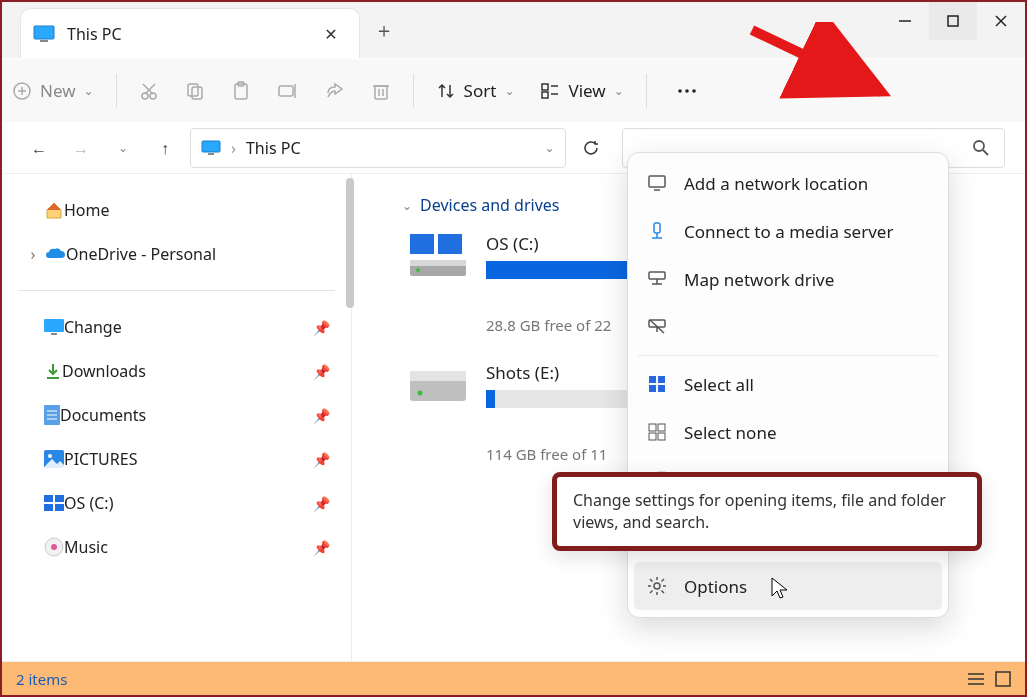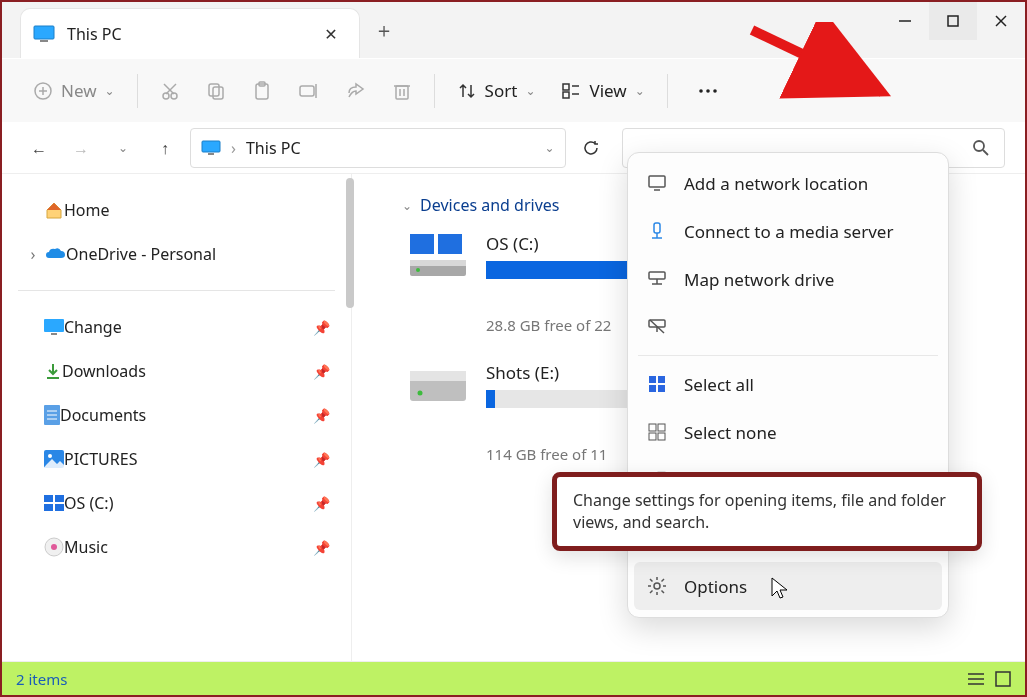--- a/index.html
+++ b/index.html
@@ -7,21 +7,21 @@
   body { width:1027px; height:697px; background:#f5f5f5; border:2px solid #8a1e22; position:relative; overflow:hidden; }
 
   .titlebar { height:56px; display:flex; align-items:flex-start; background:#f3f3f3; position:relative; }
   .tab { margin:6px 0 0 18px; height:50px; background:#fff; border:1px solid #e5e5e5; border-bottom:none; border-radius:10px 10px 0 0; display:flex; align-items:center; padding:0 16px 0 12px; gap:12px; min-width:340px; }
   .tab-title { font-size:16px; color:#222; }
   .tab-close { width:24px; height:24px; display:flex; align-items:center; justify-content:center; color:#333; margin-left:auto; font-size:16px; }
   .tab-add { width:48px; height:48px; display:flex; align-items:center; justify-content:center; color:#555; font-size:20px; margin-top:4px; }
   .win-controls { position:absolute; right:0; top:0; display:flex; }
   .win-btn { width:48px; height:38px; display:flex; align-items:center; justify-content:center; color:#222; }
 
-  .toolbar { height:64px; background:#f8f8f8; border-top:1px solid #fff; display:flex; align-items:center; gap:6px; padding:0 21px; }
+  .toolbar { height:64px; background:#f8f8f8; border-top:1px solid #fff; display:flex; align-items:center; gap:6px; padding:0 0; }
   .tbtn { height:40px; min-width:40px; display:flex; align-items:center; justify-content:center; gap:8px; color:#777; border-radius:4px; padding:0 10px; }
   .tbtn.textual { color:#222; font-size:17px; }
   .divider { width:1px; height:34px; background:#ddd; margin:0 6px; }
   .chev { font-size:12px; color:#888; }
 
   .navrow { height:52px; background:#fff; display:flex; align-items:center; gap:8px; padding:0 20px; border-bottom:1px solid #eee; }
   .nbtn { width:34px; height:34px; display:flex; align-items:center; justify-content:center; color:#444; }
   .addrbar { flex:1; height:40px; border:1px solid #ddd; border-radius:4px; display:flex; align-items:center; padding:0 10px; gap:10px; max-width:380px; }
   .addrtext { font-size:16px; color:#222; }
   .searchbox { flex:1; height:40px; border:1px solid #ddd; border-radius:4px; display:flex; align-items:center; justify-content:flex-end; padding:0 14px; margin-left:6px; }
@@ -44,21 +44,21 @@
   .drive-sub { color:#777; font-size:15px;margin-top:36px; }
 
   .menu { position:absolute; top:150px; left:625px; width:322px; background:#fdfdfd; border:1px solid #ddd; border-radius:12px; box-shadow:0 10px 30px rgba(0,0,0,.15); padding:6px 0; z-index:20; }
   .mrow { height:48px; display:flex; align-items:center; gap:16px; padding:0 18px; font-size:17px; color:#222; }
   .mrow.hover { background:#eee; border-radius:6px; margin:1px 6px; padding:0 12px; }
   .msep { height:1px; background:#e8e8e8; margin:4px 10px; }
   .micon { width:22px; display:flex; justify-content:center; color:#555; }
 
   .tooltip { position:absolute; top:470px; left:550px; width:430px; background:#fff; border:5px solid #7f1d1d; border-radius:8px; padding:12px 16px; font-size:16px; color:#333; box-shadow:0 6px 20px rgba(0,0,0,.12); z-index:30; line-height:1.4; }
 
-  .statusbar { position:absolute; bottom:0; left:0; right:0; height:34px; display:flex; align-items:center; padding:0 14px; font-size:15px; color:#1a5db8; background:#bef264; border-top:1px solid #eee; }
+  .statusbar { position:absolute; bottom:0; left:0; right:0; height:34px; display:flex; align-items:center; padding:0 14px; font-size:15px; color:#1a5db8; background:#fdba74; border-top:1px solid #eee; }
   .statusbar .viewbtns { margin-left:auto; display:flex; gap:10px; color:#333; }
 
   .arrow { position:absolute; top:20px; left:740px; z-index:40; pointer-events:none; }
 
   svg { display:block; }
   .cursor { position:absolute; top:574px; left:768px; z-index:50; pointer-events:none; }
 </style>
 </head>
 <body>
 

